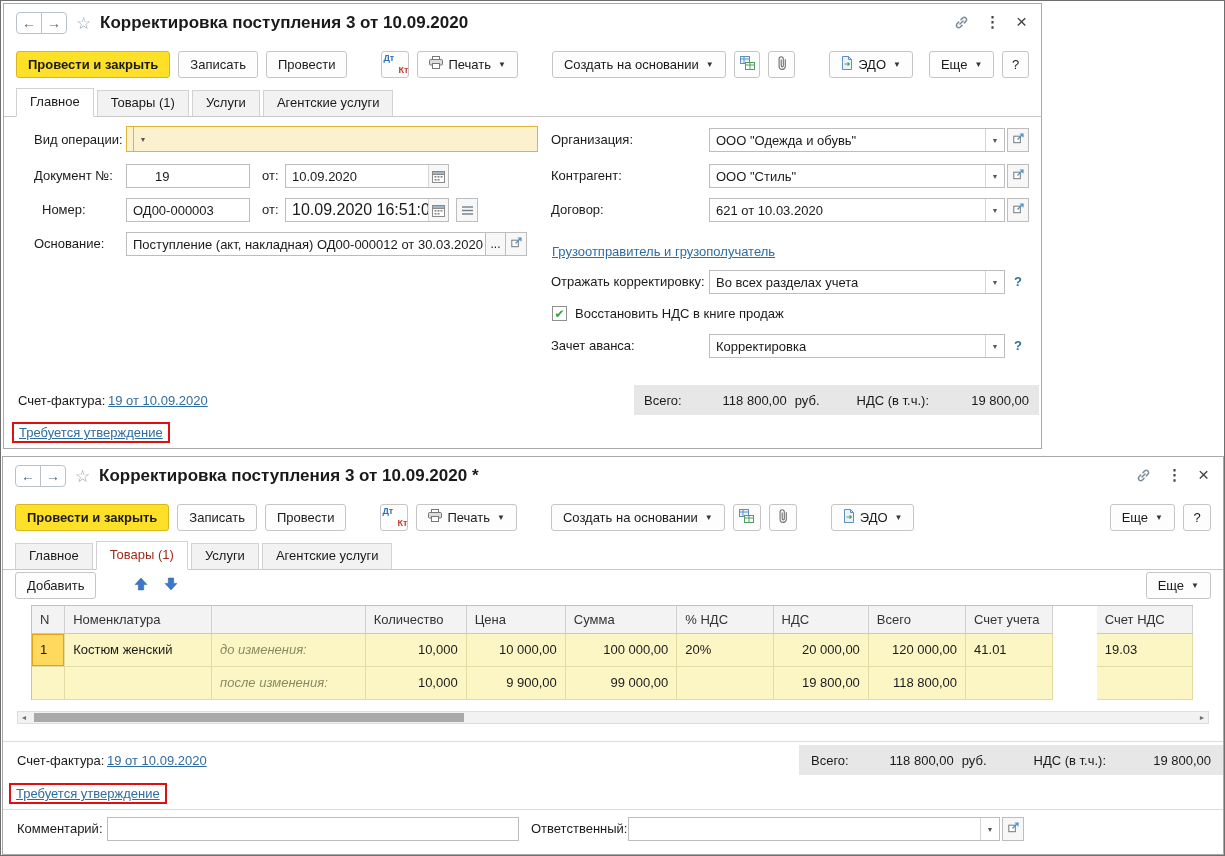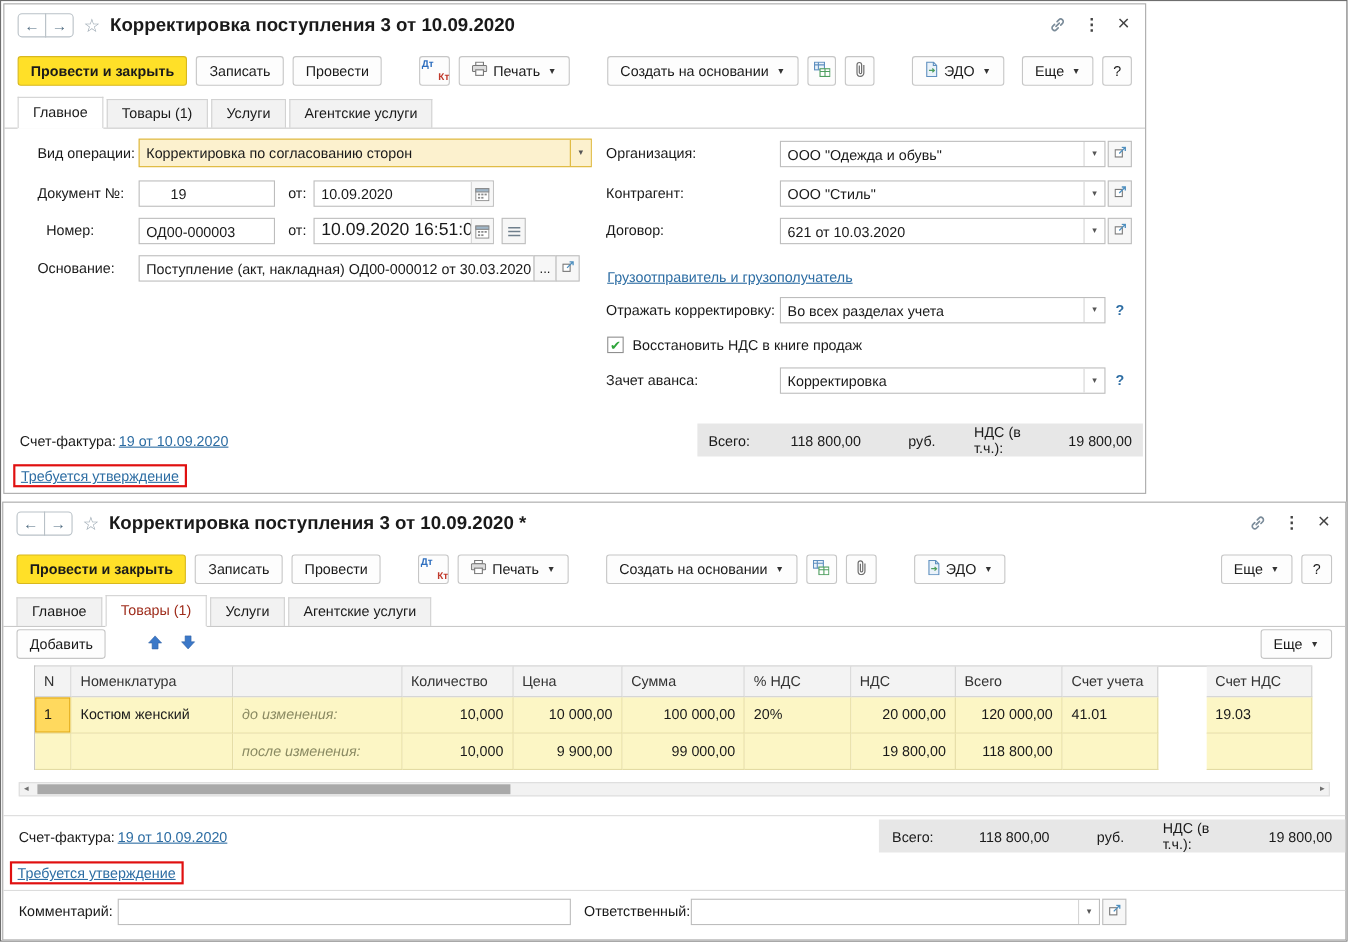--- a/index.html
+++ b/index.html
@@ -57,21 +57,21 @@
   .inbtn{width:19px;align-self:stretch;border-left:1px solid #d5d5d5;display:flex;align-items:center;
     justify-content:center;background:#f7f7f7;cursor:pointer;flex:0 0 auto;}
   .sqbtn{position:absolute;width:22px;height:24px;box-sizing:border-box;border:1px solid #bdbdbd;background:#f7f7f7;
     display:flex;align-items:center;justify-content:center;cursor:pointer;font-size:12px;}
   .hl{background:#fcf1ce;border-color:#ddb637;}
   .hl .dd{border-left-color:#ddb637;background:#fcf1ce;}
   .link{color:#2d6da3;text-decoration:underline;cursor:pointer;white-space:nowrap;}
   .qmark{position:absolute;color:#2d6da3;font-weight:bold;height:24px;line-height:24px;cursor:pointer;}
   .checkbox{position:absolute;width:15px;height:15px;box-sizing:border-box;border:1px solid #8f8f8f;background:#fff;
     display:flex;align-items:center;justify-content:center;color:#2fa53b;font-size:12px;line-height:1;cursor:pointer;}
-  .band{position:absolute;background:#e7e7e7;height:30px;display:flex;align-items:center;box-sizing:border-box;gap:35px;}
+  .band{position:absolute;background:#e7e7e7;height:30px;display:flex;align-items:center;box-sizing:border-box;}
   .redbox{position:absolute;border:2px solid #e01010;padding:1px 5px;background:#fff;}
   .tr{text-align:right;}
   .sep{position:absolute;left:0;right:0;height:1px;background:#dcdcdc;}
 
   
   .listbar{position:absolute;left:0;top:113px;right:0;height:30px;display:flex;align-items:center;padding:0 12px;gap:4px;}
   .flatbtn{width:26px;height:26px;display:flex;align-items:center;justify-content:center;background:transparent;
     border:1px solid transparent;border-radius:3px;cursor:pointer;padding:0;}
 
   
@@ -175,21 +175,20 @@
 
   <div class="tabbar">
     <div class="tab active">Главное</div>
     <div class="tab">Товары (1)</div>
     <div class="tab">Услуги</div>
     <div class="tab">Агентские услуги</div>
   </div>
 
   <span class="lbl" style="left:30px;top:124px;">Вид операции:</span>
   <div class="field hl" style="left:122px;top:122px;width:412px;height:26px;">
-    <span class="val">Корректировка по согласованию сторон</span>
     <span class="dd">▼</span>
   </div>
 
   <span class="lbl" style="left:30px;top:160px;">Документ №:</span>
   <div class="field" style="left:122px;top:160px;width:124px;padding-left:28px;">
     <span class="val">19</span>
   </div>
   <span class="lbl" style="left:258px;top:160px;">от:</span>
   <div class="field" style="left:281px;top:160px;width:164px;">
     <span class="val">10.09.2020</span>

